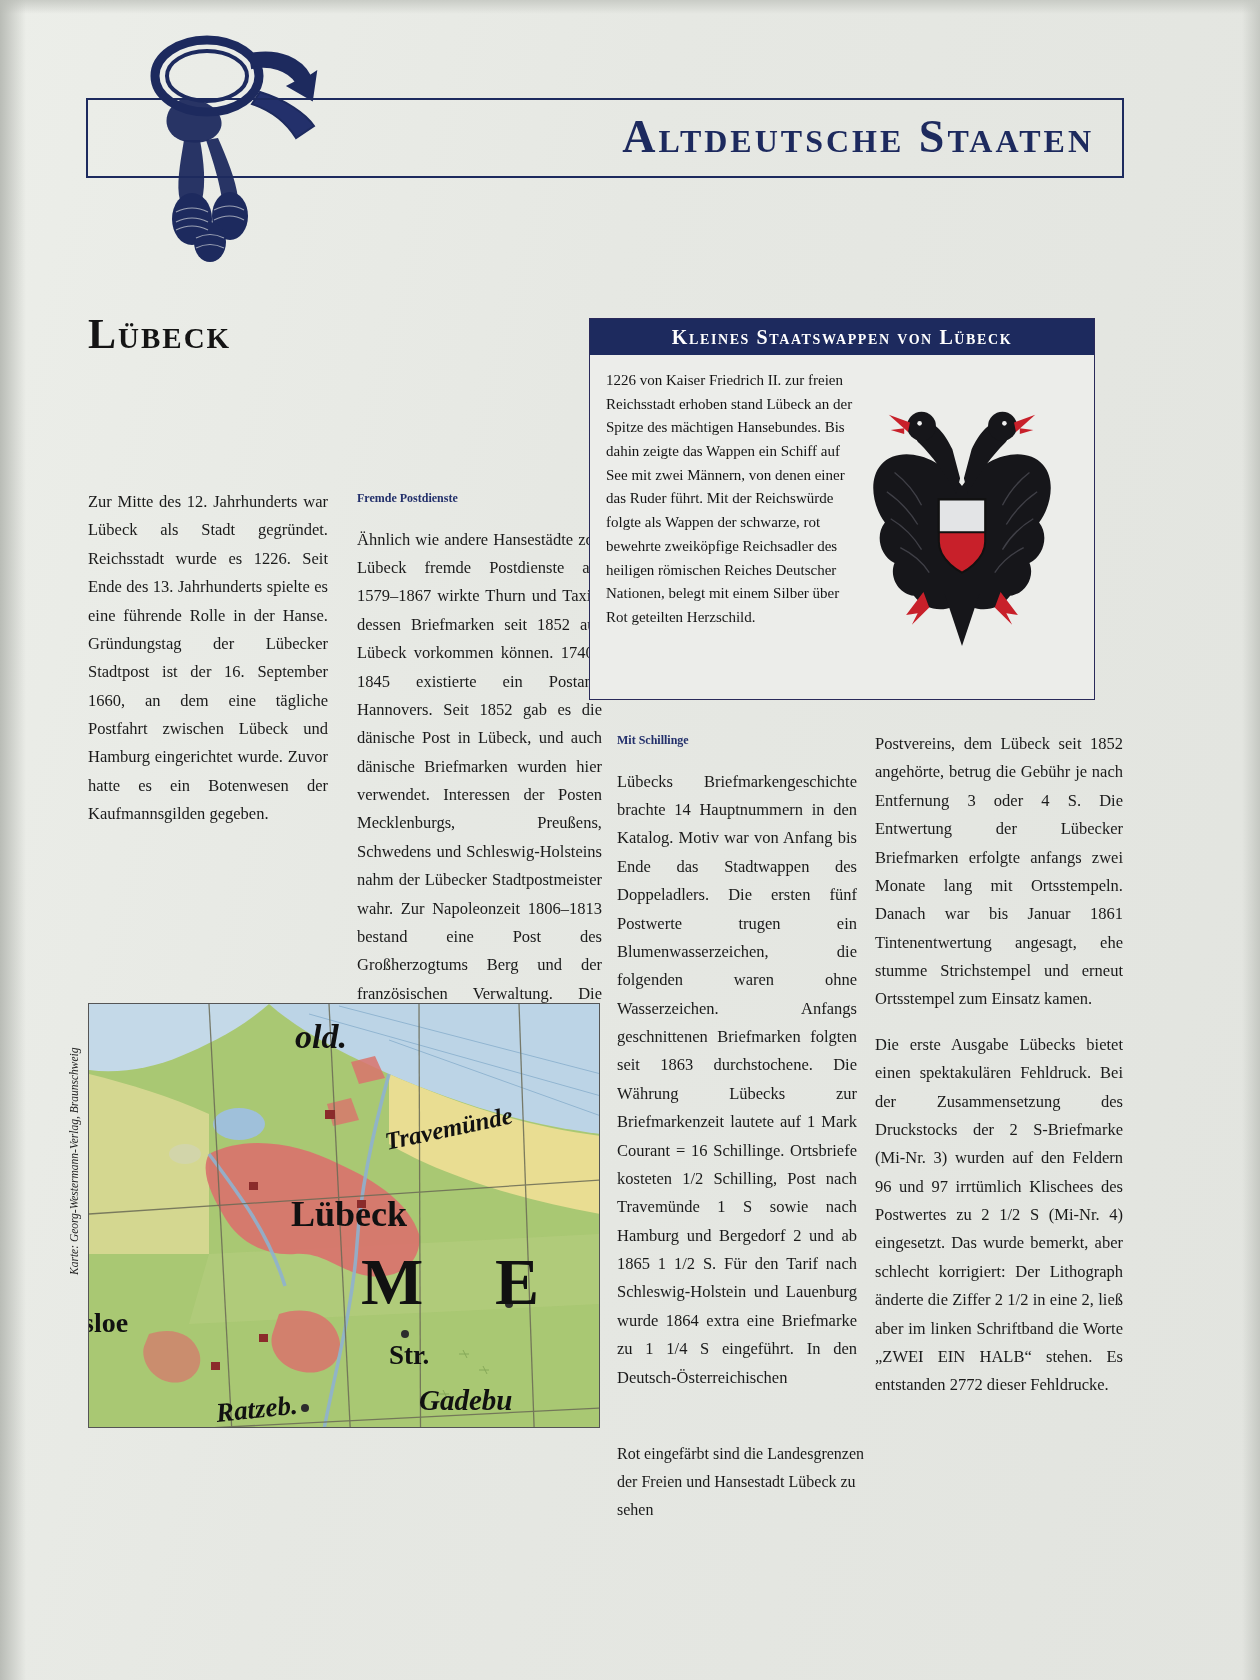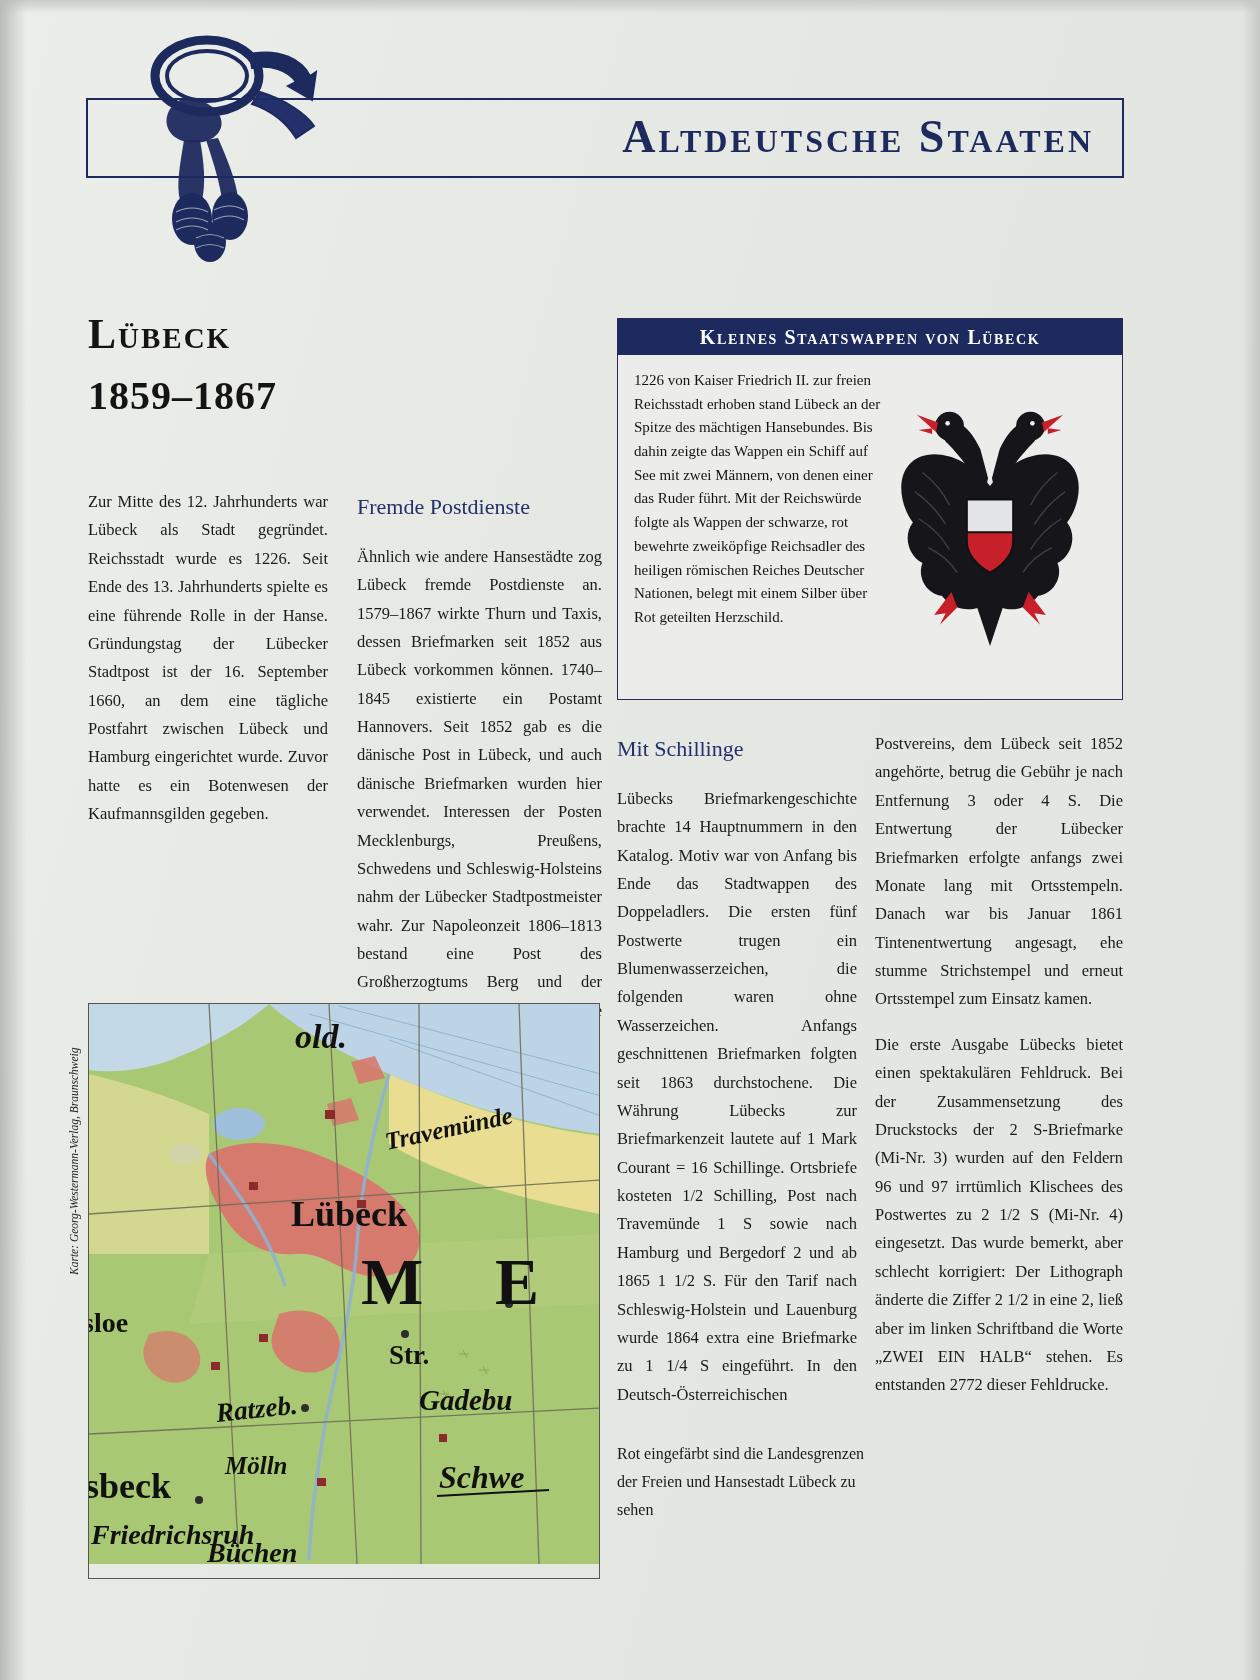--- a/index.html
+++ b/index.html
@@ -78,34 +78,34 @@
   .col {
     position: absolute;
     font-size: 16.5px;
     line-height: 1.72;
     text-align: justify;
     color: #1a1a1a;
     hyphens: auto;
   }
   .col p { margin: 0 0 17px 0; }
   .subhead {
-    font-weight: normal;
+    font-weight: bold;
     color: #23306b;
     margin: 0 0 5px 0;
-    font-size: 22px;
+    font-size: 12px;
   }
   #col1 { left: 88px; top: 488px; width: 240px; }
   #col2 { left: 357px; top: 488px; width: 245px; }
   #col3 { left: 617px; top: 730px; width: 240px; }
   #col4 { left: 875px; top: 730px; width: 248px; }
 
   
   .arms-box {
     position: absolute;
-    left: 617px;
+    left: 589px;
     top: 318px;
     width: 506px;
     height: 382px;
     border: 1.5px solid #2a2a5a;
     background: #ecedea;
     box-sizing: border-box;
   }
   .arms-header {
     height: 36px;
     background: #1d2a5e;
@@ -133,21 +133,21 @@
   .arms-img {
     flex: 1;
     position: relative;
   }
   
   .map-wrap {
     position: absolute;
     left: 88px;
     top: 1003px;
     width: 512px;
-    height: 576px;
+    height: 425px;
     border: 1px solid #555;
     box-sizing: border-box;
     overflow: hidden;
   }
   .map-credit {
     position: absolute;
     left: 68px;
     top: 1275px;
     width: 230px;
     transform: rotate(-90deg);
@@ -221,21 +221,20 @@
       </g>
     </svg>
   </div>
 
   <div class="header">
     <div class="header-title">Altdeutsche Staaten</div>
   </div>
 
   <div class="doc-title">
     <div class="line1">Lübeck</div>
-    <div class="line2">1859–1867</div>
   </div>
 
   <div class="col" id="col1">
     <p>Zur Mitte des 12. Jahrhunderts war Lübeck als Stadt gegründet. Reichsstadt wurde es 1226. Seit Ende des 13. Jahrhunderts spielte es eine führende Rolle in der Hanse. Gründungstag der Lübecker Stadtpost ist der 16. September 1660, an dem eine tägliche Postfahrt zwischen Lübeck und Hamburg eingerichtet wurde. Zuvor hatte es ein Botenwesen der Kaufmannsgilden gegeben.</p>
   </div>
 
   <div class="col" id="col2">
     <p class="subhead">Fremde Postdienste</p>
     <p>Ähnlich wie andere Hansestädte zog Lübeck fremde Postdienste an. 1579–1867 wirkte Thurn und Taxis, dessen Briefmarken seit 1852 aus Lübeck vorkommen können. 1740–1845 existierte ein Postamt Hannovers. Seit 1852 gab es die dänische Post in Lübeck, und auch dänische Briefmarken wurden hier verwendet. Interessen der Posten Mecklenburgs, Preußens, Schwedens und Schleswig-Holsteins nahm der Lübecker Stadtpostmeister wahr. Zur Napoleonzeit 1806–1813 bestand eine Post des Großherzogtums Berg und der französischen Verwaltung. Die ältesten Lübecker Post-</p>
   </div>

